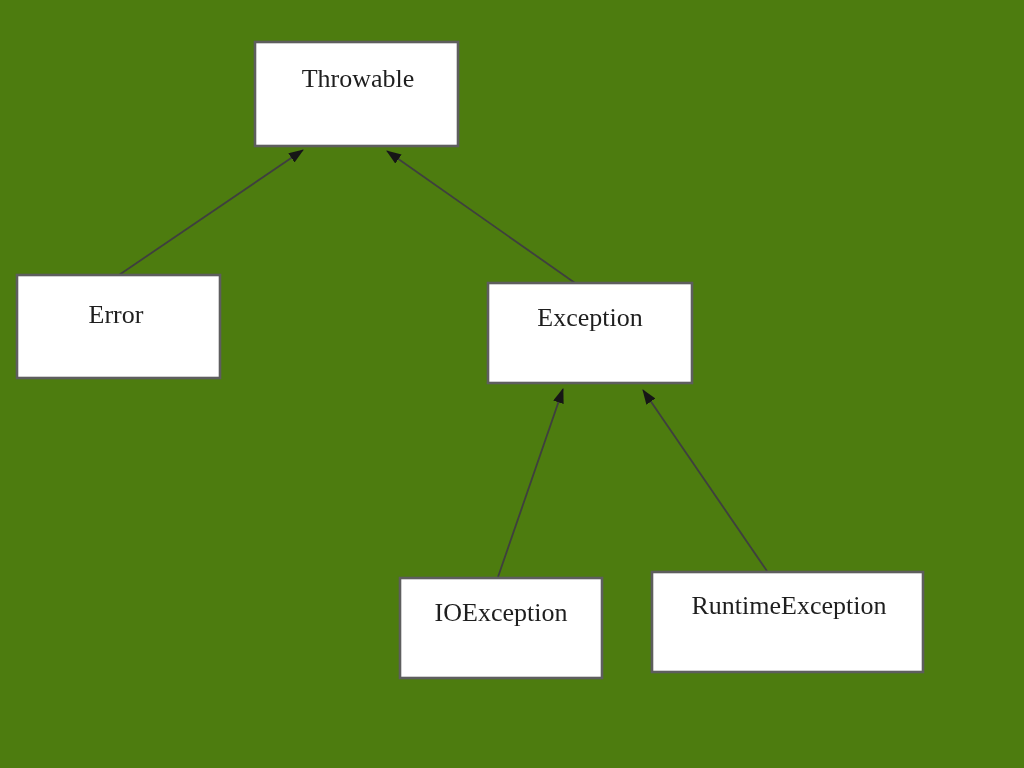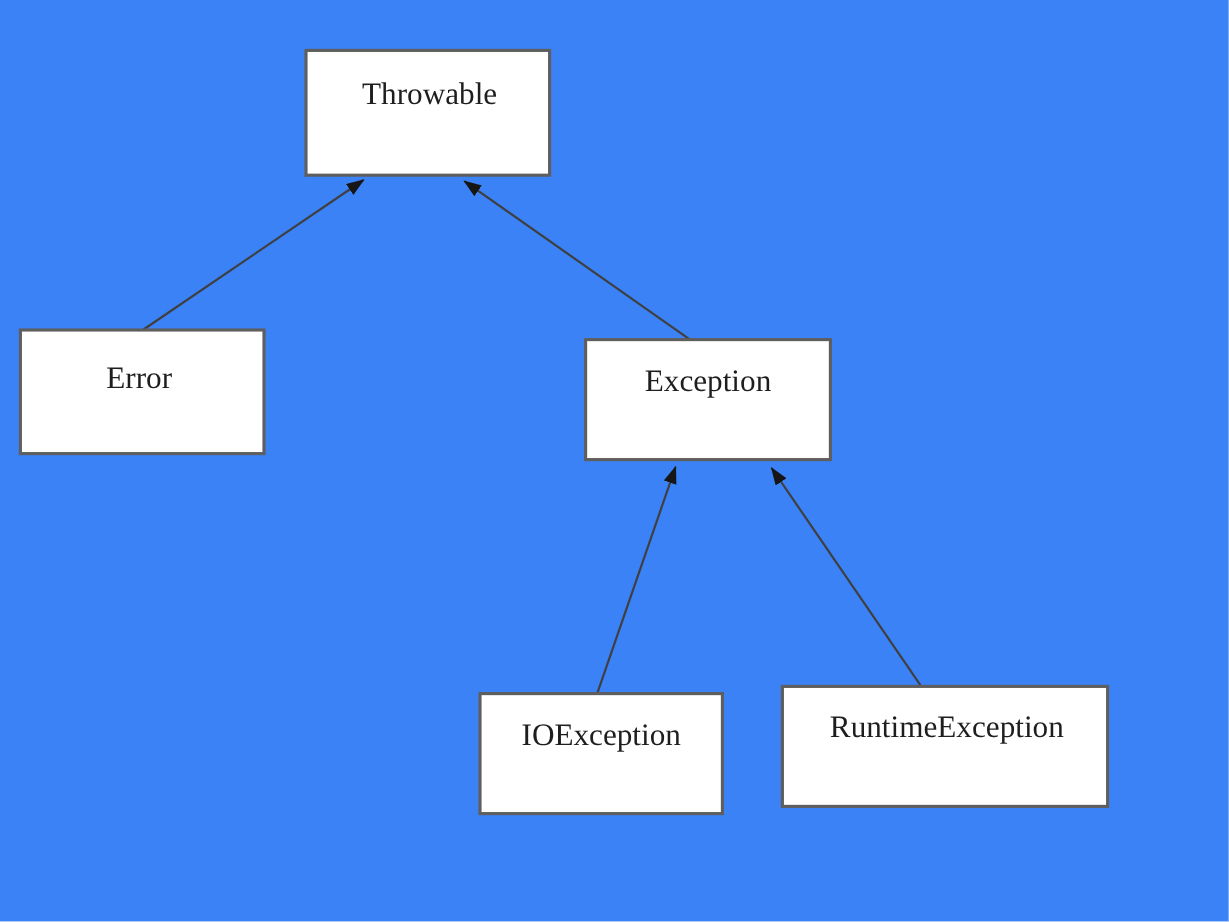--- a/index.html
+++ b/index.html
@@ -7,21 +7,21 @@
     padding: 0;
     width: 1024px;
     height: 768px;
     background: #ffffff;
     overflow: hidden;
   }
   .diagram-stage {
     position: relative;
     width: 1024px;
     height: 768px;
-    background: #3b82f6;
+    background: #4d7c0f;
   }
   svg.hierarchy {
     display: block;
     width: 1024px;
     height: 768px;
     filter: blur(0.4px);
   }
   .node-box {
     fill: #ffffff;
     stroke: #5e5e5e;

